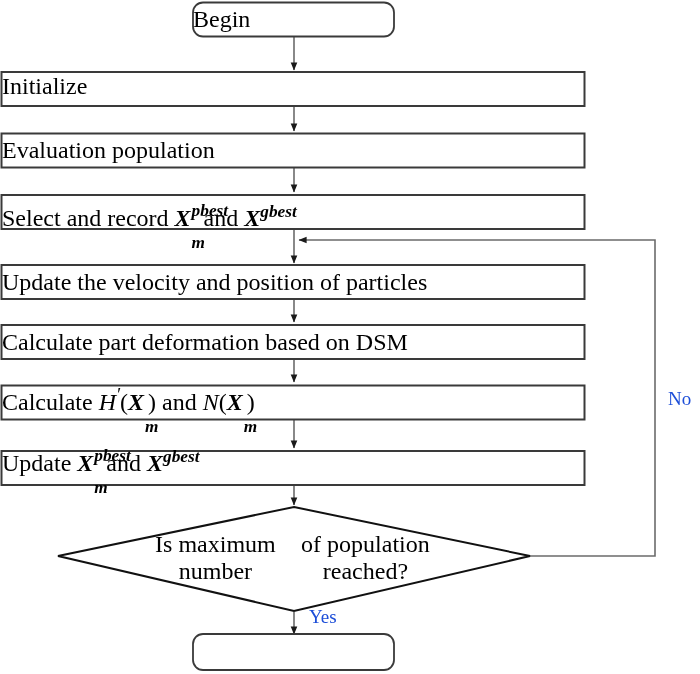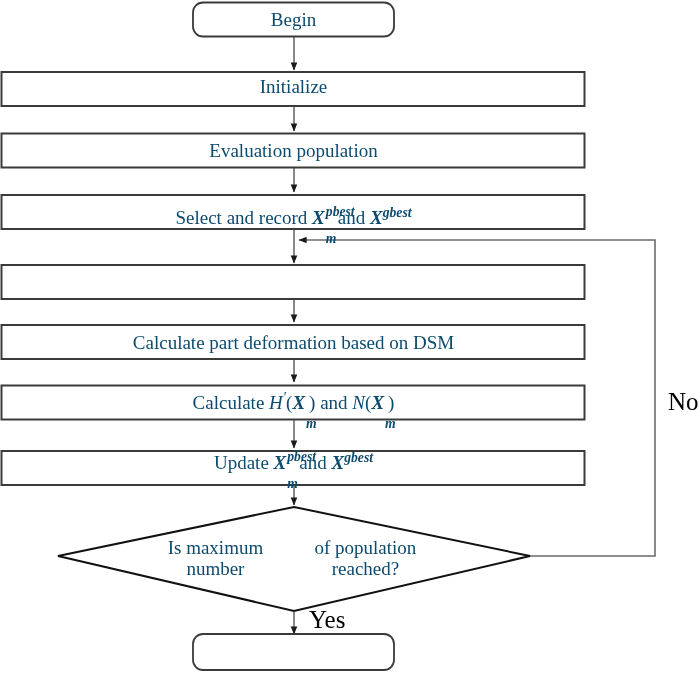--- a/index.html
+++ b/index.html
@@ -20,37 +20,36 @@
     position: absolute;
     left: 0;
     top: 0;
     width: 700px;
     height: 674px;
   }
   .node-label {
     position: absolute;
     display: flex;
     align-items: center;
-    justify-content: center;
     text-align: center;
-    color: #0c4a6e;
-    font-family: "Liberation Serif", "DejaVu Serif", serif;
-    font-size: 19px;
+    color: #000000;
+    font-family: "Liberation Serif", "DejaVu Serif", serif;
+    font-size: 24px;
     line-height: 1.12;
     white-space: nowrap;
     pointer-events: none;
   }
   .node-label.wrap {
     white-space: normal;
   }
   .edge-label {
     position: absolute;
-    color: #000000;
-    font-family: "Liberation Serif", "DejaVu Serif", serif;
-    font-size: 25px;
+    color: #1d4ed8;
+    font-family: "Liberation Serif", "DejaVu Serif", serif;
+    font-size: 19px;
     line-height: 1;
     white-space: nowrap;
   }
   
   .mathvar {
     font-family: "Liberation Serif", "DejaVu Serif", serif;
     font-style: italic;
     font-weight: bold;
   }
   .mathvar-light {
@@ -164,20 +163,23 @@
   <div class="node-label" style="left:2px; top:133px; width:583px; height:35px;">
     <span>Evaluation population</span>
   </div>
 
   <div class="node-label" style="left:2px; top:195px; width:583px; height:46px;">
     <span>
       <span>Select and record</span><span>&nbsp;</span><span class="mathvar">X</span><span class="supsub"><span class="sup">pbest</span><span class="sub">m</span></span><span class="gap-right"></span><span>and</span><span>&nbsp;</span><span class="mathvar">X</span><span class="supsolo">gbest</span>
     </span>
   </div>
 
+  <div class="node-label" style="left:2px; top:265px; width:583px; height:35px;">
+    <span>Update the velocity and position of particles</span>
+  </div>
 
   <div class="node-label" style="left:2px; top:325px; width:583px; height:35px;">
     <span>Calculate part deformation based on DSM</span>
   </div>
 
   <div class="node-label" style="left:2px; top:385px; width:583px; height:35px;">
     <span>
       <span>Calculate</span><span>&nbsp;</span><span class="mathvar-light">H</span><span class="prime">′</span><span class="paren">(</span><span class="mathvar">X</span><span class="supsub"><span class="sub">m</span></span><span class="paren gap-left">)</span><span>&nbsp;</span><span>and</span><span>&nbsp;</span><span class="mathvar-light">N</span><span class="paren">(</span><span class="mathvar">X</span><span class="supsub"><span class="sub">m</span></span><span class="paren gap-left">)</span>
     </span>
   </div>

